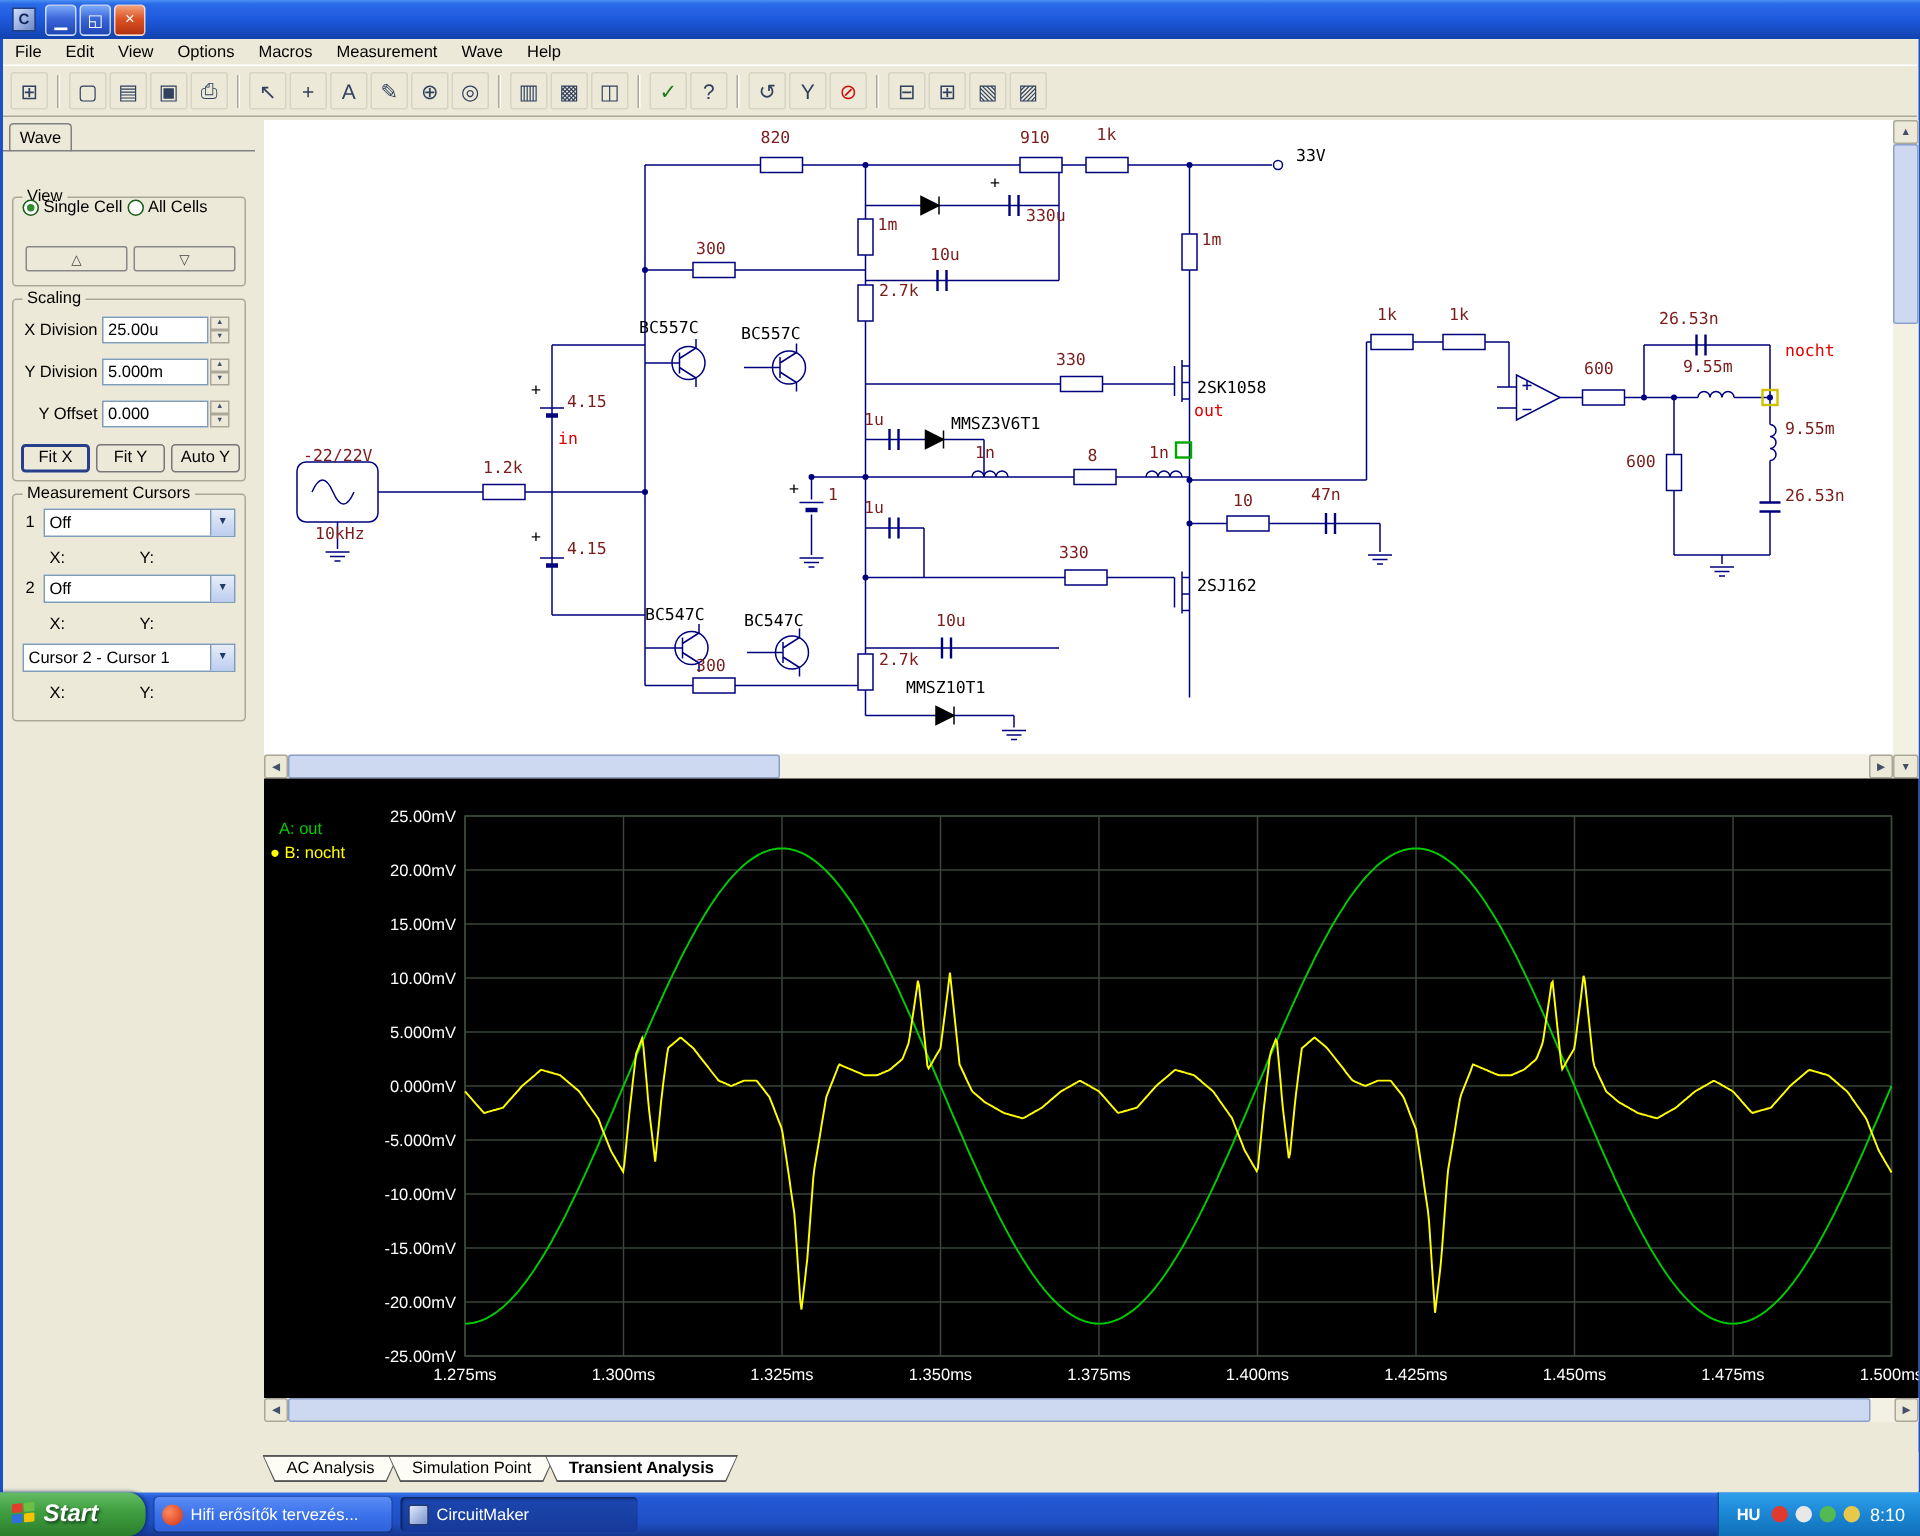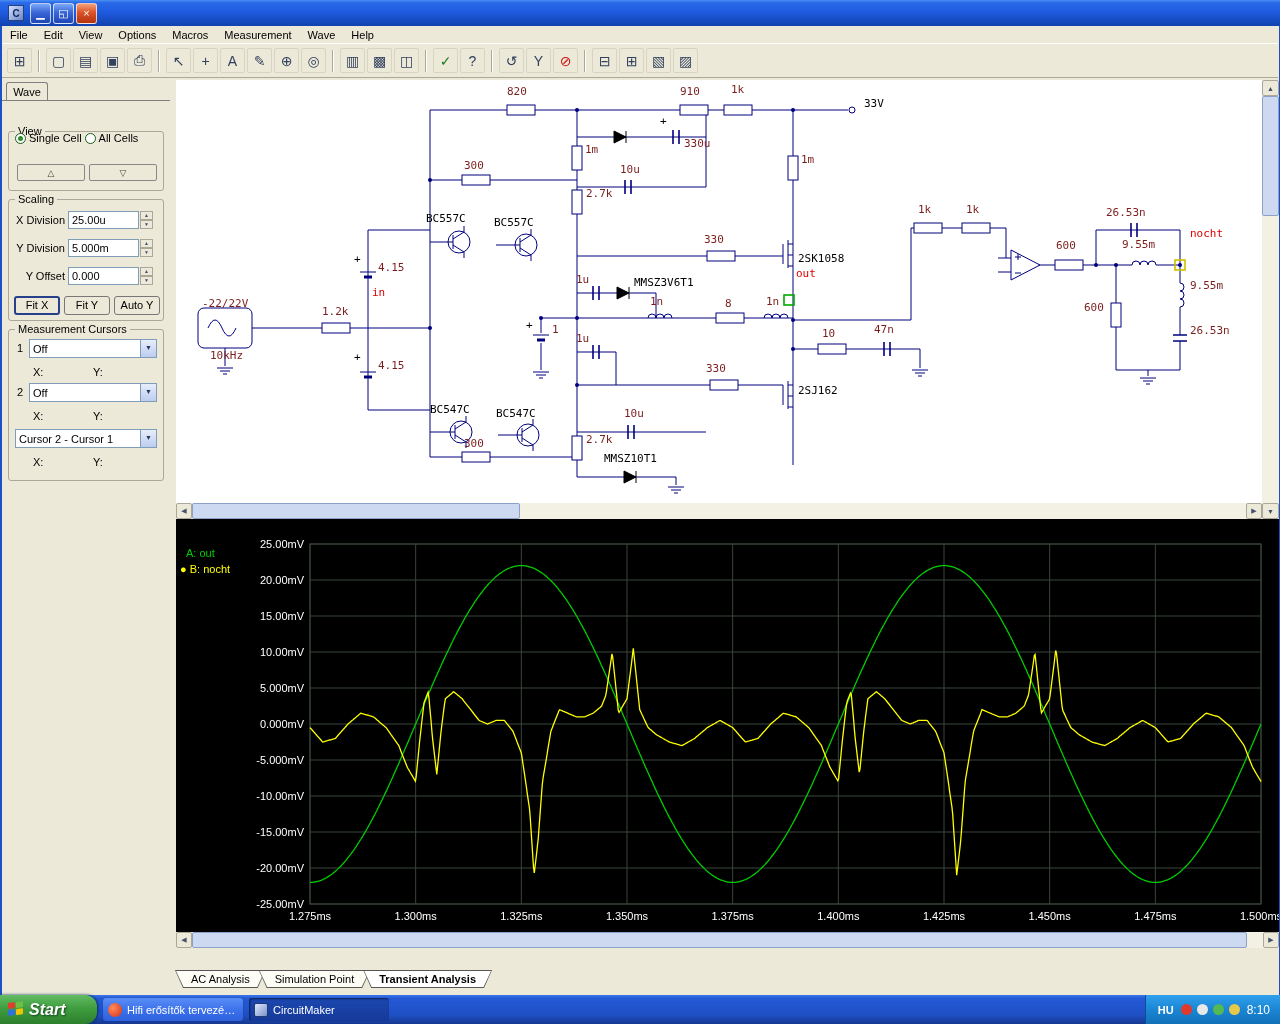--- a/index.html
+++ b/index.html
@@ -83,21 +83,21 @@
   
   .taskbar{position:absolute;left:0;top:995px;width:1280px;height:29px;
     background:linear-gradient(180deg,#3a77e8 0%,#2459d6 12%,#1f4fc4 70%,#15378f 100%);display:flex;align-items:center;}
   .startbtn{height:29px;width:97px;border-radius:0 12px 12px 0;
     background:linear-gradient(180deg,#63bb63 0%,#3f9e3f 45%,#2c7f2c 100%);
     display:flex;align-items:center;color:#fff;font-style:italic;font-weight:bold;font-size:16px;
     text-shadow:1px 1px 2px #14401f;padding-left:8px;box-shadow:1px 0 3px #0a2c5e;}
   .flag{width:16px;height:15px;display:grid;grid-template-columns:7px 7px;grid-template-rows:6px 6px;gap:1px;
     transform:skewY(-6deg);margin-right:5px;}
   .flag i{display:block;border-radius:1px;}
-  .taskitem{height:23px;width:140px;margin-left:6px;border-radius:3px;color:#fff;display:flex;align-items:center;
+  .taskitem{height:23px;width:158px;margin-left:6px;border-radius:3px;color:#fff;display:flex;align-items:center;
     background:linear-gradient(180deg,#5a8df6,#3a70ea 55%,#2f62dc);box-shadow:0 0 1px #123;padding:0 5px;gap:5px;}
   .taskitem.active{background:linear-gradient(180deg,#1c48b0,#16399a);box-shadow:inset 1px 1px 2px #0a1f55;}
   .taskitem .tlabel{white-space:nowrap;overflow:hidden;text-overflow:ellipsis;font-size:11px;}
   .ticon{width:14px;height:14px;border-radius:50%;flex:0 0 auto;}
   .ticon.browser-icon{background:radial-gradient(circle at 35% 35%,#ff8a5e,#d22f10);}
   .ticon.circuitmaker-icon{border-radius:2px;background:linear-gradient(135deg,#dfe8ff,#7a93c8);border:1px solid #223a70;}
   .tray{margin-left:auto;height:29px;display:flex;align-items:center;gap:7px;padding:0 10px 0 12px;
     background:linear-gradient(180deg,#2fa0ec 0%,#1b86d4 50%,#1270b8 100%);border-left:1px solid #0c4f96;color:#fff;}
   .tray-dot{width:11px;height:11px;border-radius:50%;display:inline-block;}
   .tray-lang{font-weight:bold;}

